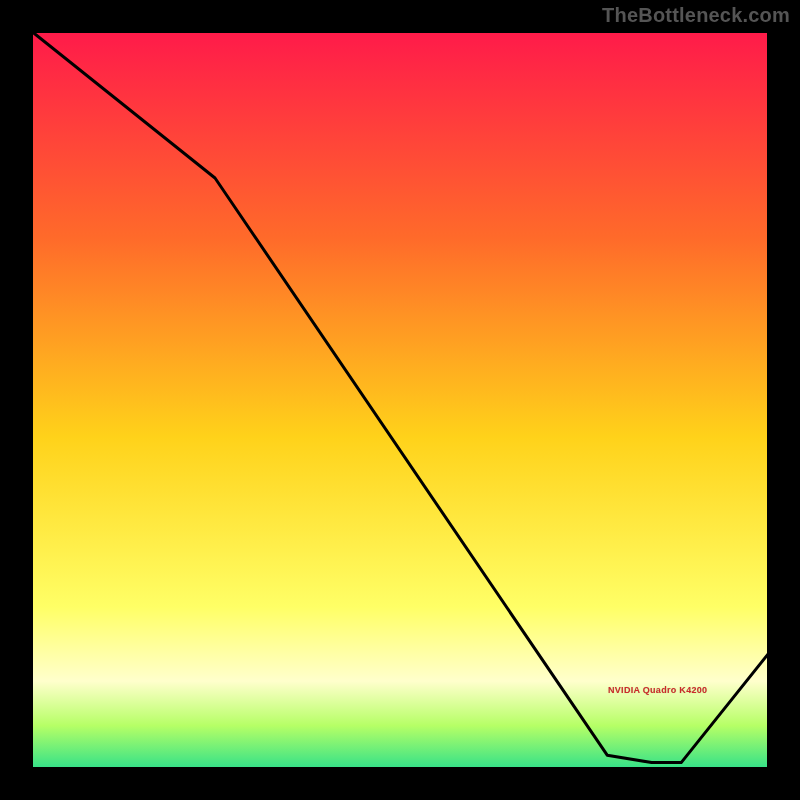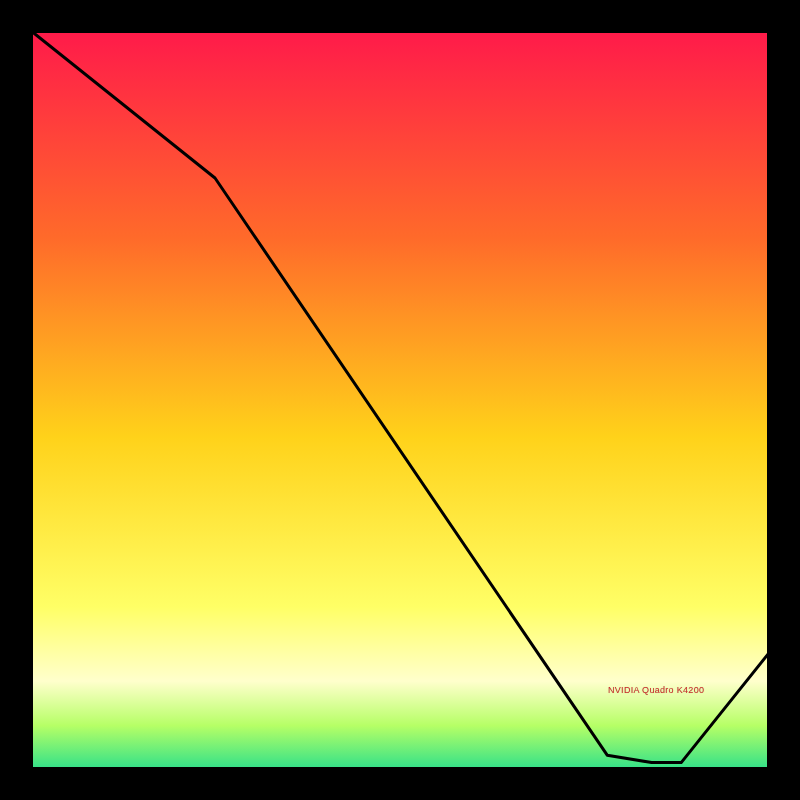--- a/index.html
+++ b/index.html
@@ -41,31 +41,32 @@
     left: 30px;
     top: 30px;
     width: 740px;
     height: 740px;
     display: block;
   }
   .anno {
     position: absolute;
     color: #cc2a2a;
     font-size: 9px;
-    font-weight: 400;
+    font-weight: 700;
     letter-spacing: 0.3px;
     white-space: nowrap;
     text-shadow: 0 0 1px rgba(0,0,0,0.2);
   }
 </style>
 </head>
 <body>
 
 <div class="stage">
 
+  <div class="watermark">TheBottleneck.com</div>
 
   <svg class="plot" viewBox="0 0 740 740" preserveAspectRatio="none">
     <defs>
       <linearGradient id="bg-grad" x1="0" y1="0" x2="0" y2="1">
         <stop id="g0" offset="0%" stop-color="#ff1a4a"></stop>
         <stop id="g1" offset="28%" stop-color="#ff6a2a"></stop>
         <stop id="g2" offset="55%" stop-color="#ffd21a"></stop>
         <stop id="g3" offset="78%" stop-color="#ffff66"></stop>
         <stop id="g4" offset="88%" stop-color="#ffffcc"></stop>
         <stop id="g5" offset="94%" stop-color="#b6ff66"></stop>

